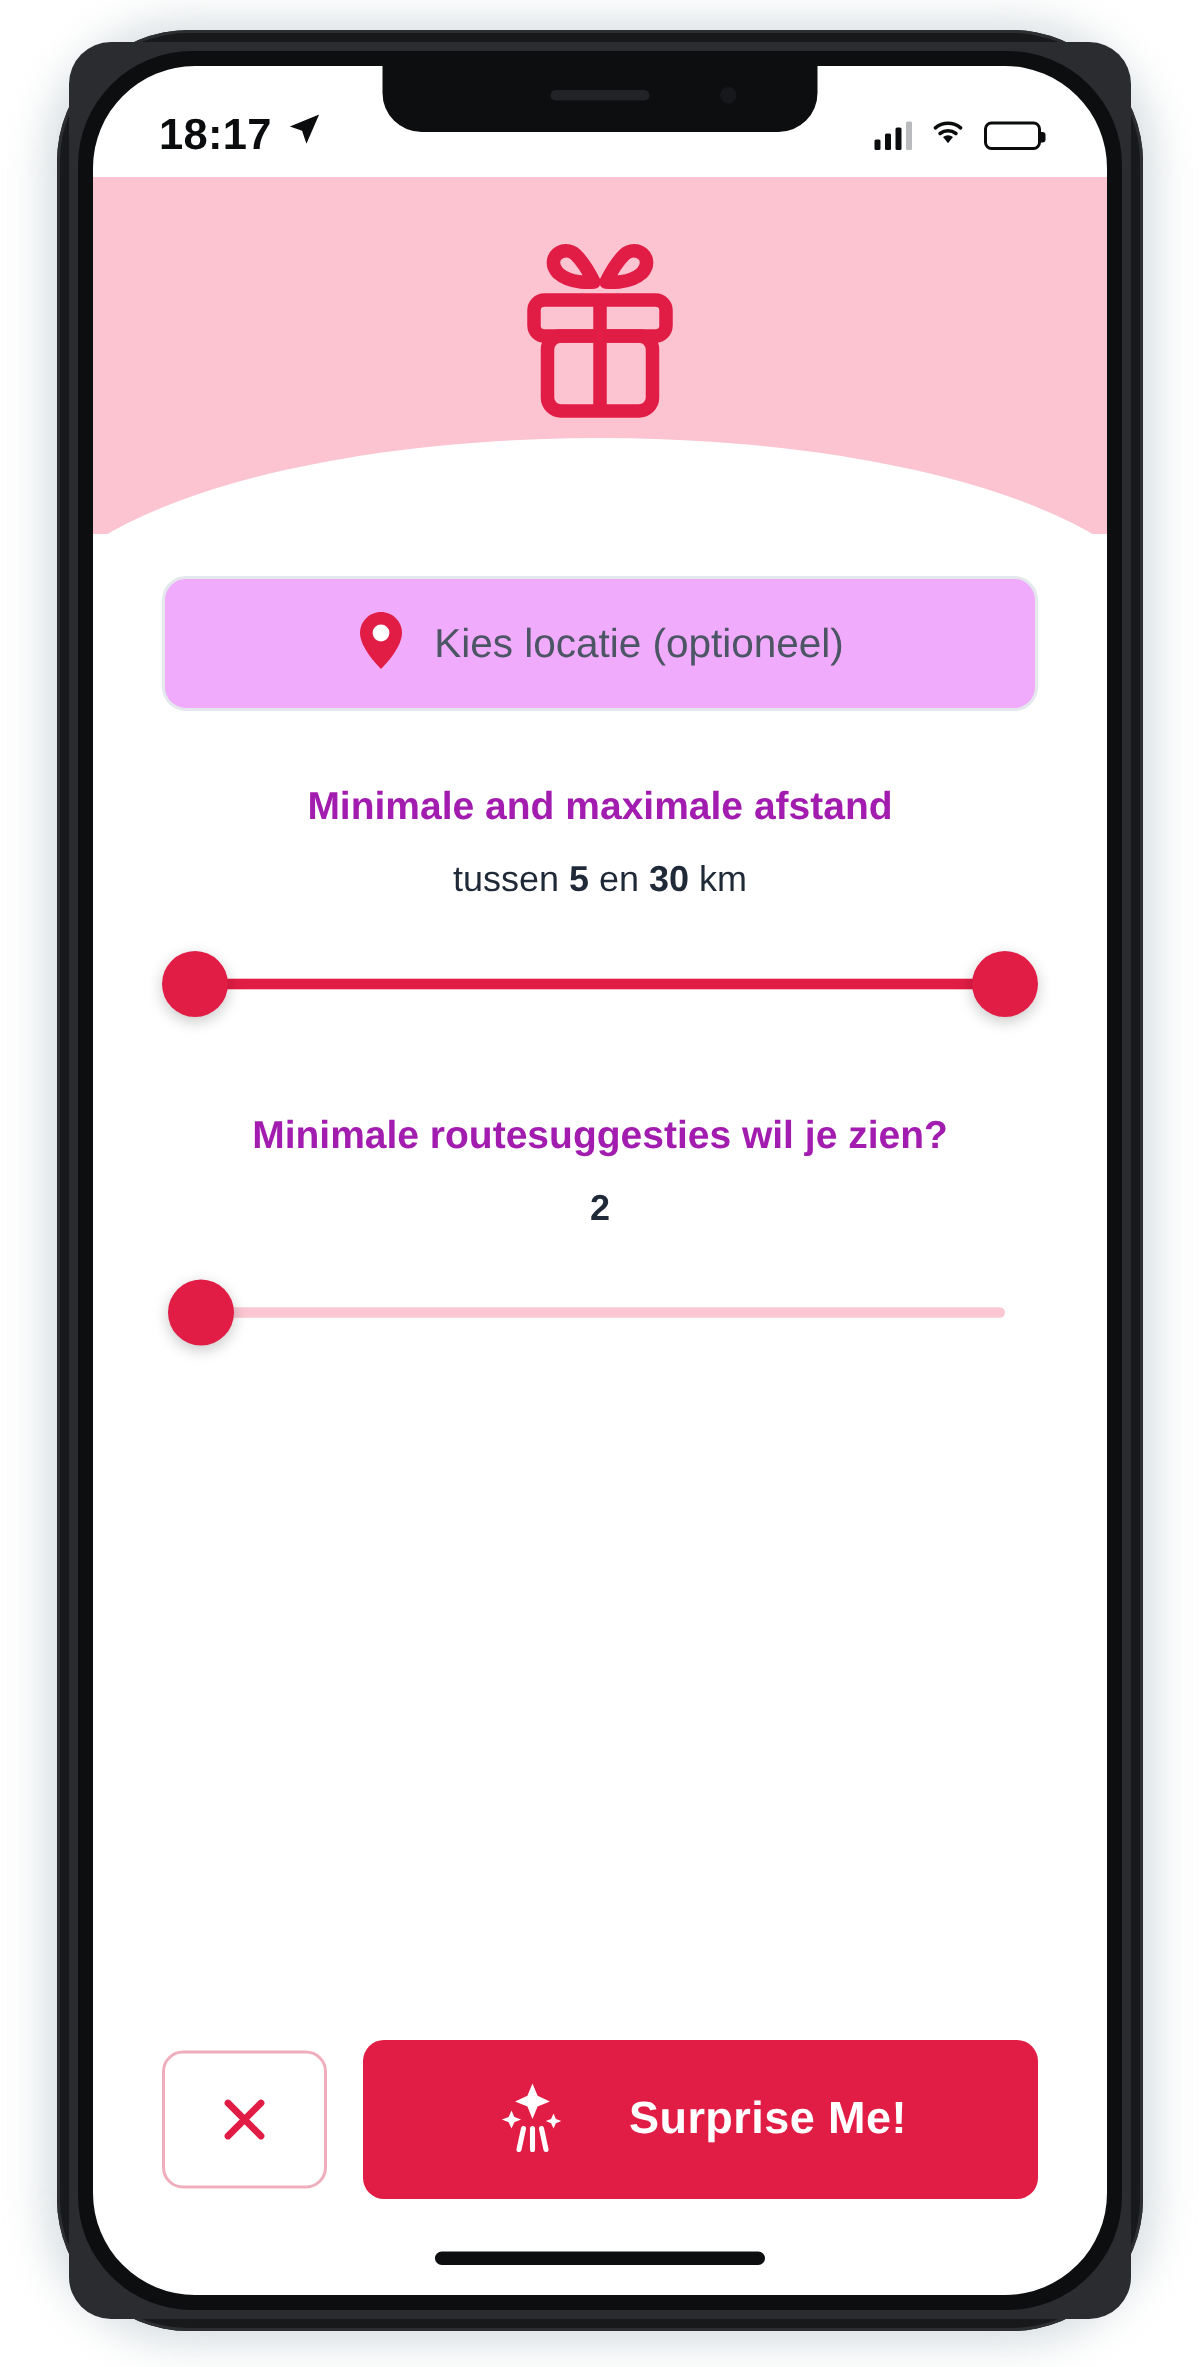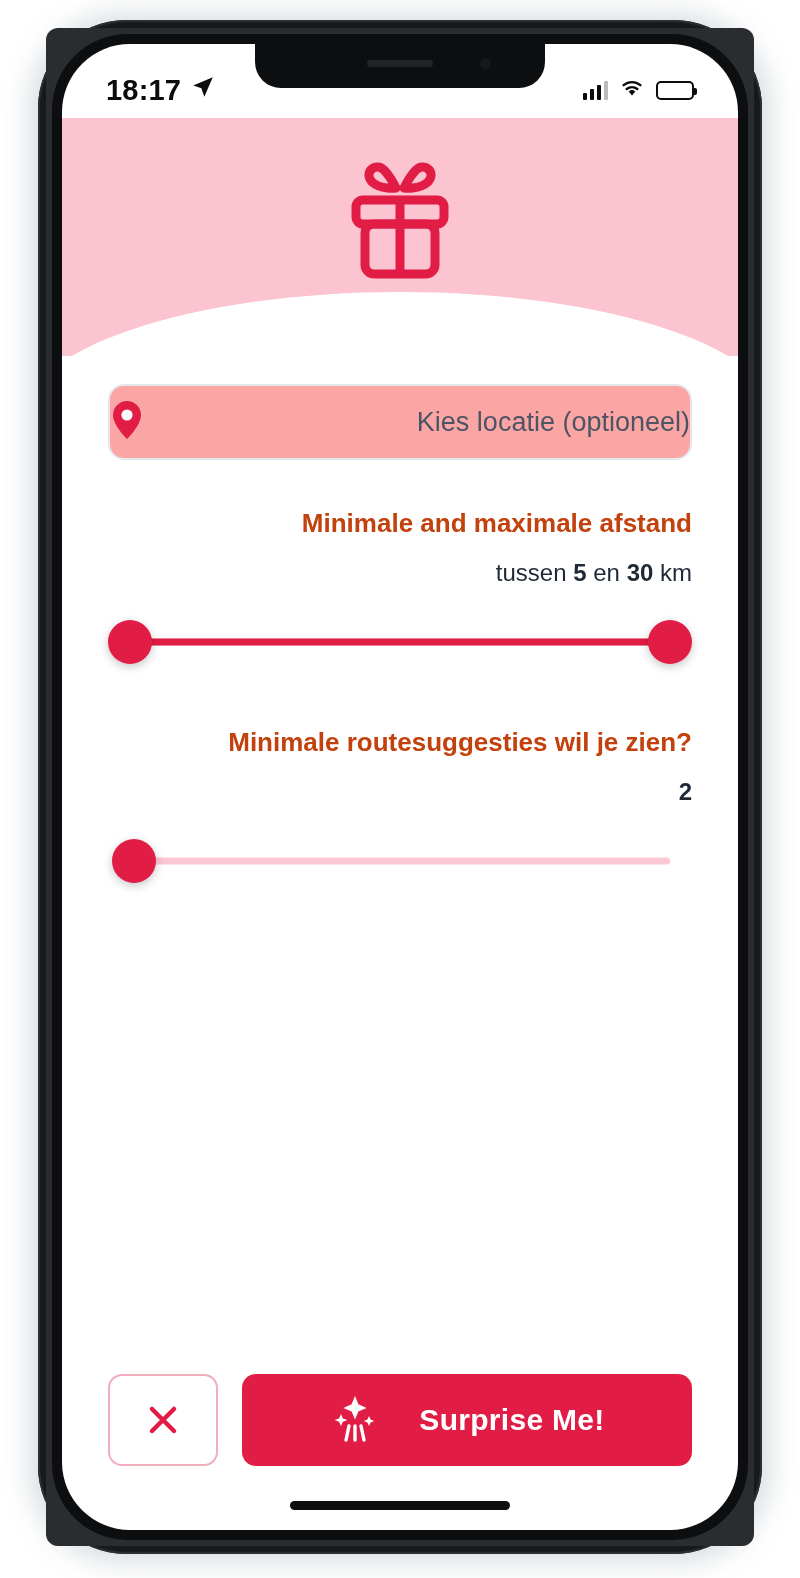--- a/index.html
+++ b/index.html
@@ -41,21 +41,21 @@
     background: #18191b;
     box-shadow: inset 0 0 0 2px #2c2e31;
   }
 
   .phone-mid {
     position: absolute;
     left: 8px;
     top: 8px;
     right: 8px;
     bottom: 8px;
-    border-radius: 12px;
+    border-radius: 28px;
     background: #2a2c2f;
   }
 
   .phone-inner {
     position: absolute;
     left: 6px;
     top: 6px;
     right: 6px;
     bottom: 6px;
     border-radius: 76px;
@@ -237,45 +237,45 @@
 
   
   .body-area {
     position: relative;
     background: #ffffff;
     padding: 28px 46px 0 46px;
     height: 940px;
   }
 
   .location-field {
-    height: 76px;
+    height: 90px;
     border: 2px solid #e4e8ec;
     border-radius: 16px;
     display: flex;
     align-items: center;
-    justify-content: space-between;
+    justify-content: center;
     gap: 18px;
-    background: #fca5a5;
+    background: #f0abfc;
     cursor: pointer;
   }
   .location-label {
     font-size: 27px;
     color: #4b5563;
   }
 
   .section-title {
     margin-top: 48px;
-    text-align: right;
+    text-align: center;
     font-size: 26px;
     font-weight: bold;
-    color: #c2410c;
+    color: #a21caf;
   }
   .section-value {
     margin-top: 20px;
-    text-align: right;
+    text-align: center;
     font-size: 24px;
     color: #1f2937;
   }
   .section-value b { font-weight: bold; }
 
   .slider {
     margin-top: 32px;
     position: relative;
     height: 46px;
   }
@@ -326,21 +326,21 @@
     border: 2px solid #f0aebd;
     border-radius: 14px;
     background: #ffffff;
     display: flex;
     align-items: center;
     justify-content: center;
     cursor: pointer;
   }
   .primary-btn {
     flex: 1;
-    height: 92px;
+    height: 106px;
     border-radius: 14px;
     background: #e11d45;
     display: flex;
     align-items: center;
     justify-content: center;
     gap: 38px;
     cursor: pointer;
   }
   .primary-label {
     color: #ffffff;

